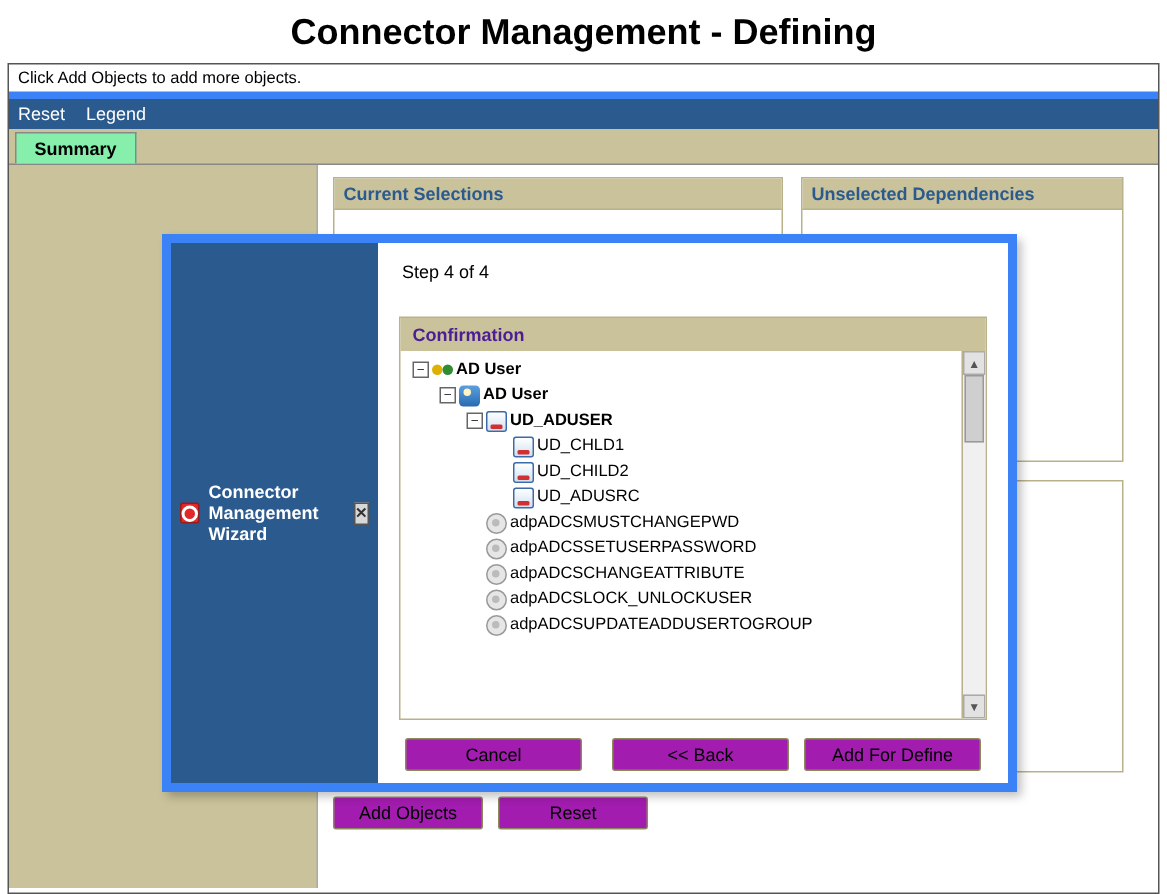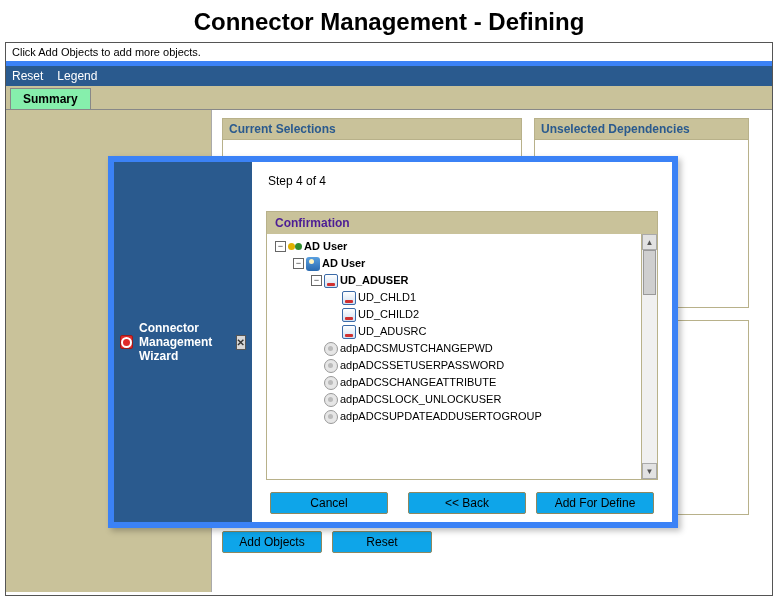--- a/index.html
+++ b/index.html
@@ -93,21 +93,21 @@
   .panel.right { width: 215px; flex: none; height: 190px; }
   .panel.extra { width: 215px; flex: none; height: 195px; }
   .right-stack { display:flex; flex-direction:column; gap:12px; }
 
   .bottom-buttons {
     display: flex;
     gap: 10px;
     padding: 4px 0 0;
   }
   .btn {
-    background: #0ea5e9;
+    background: #a21caf;
     border: 1px solid #8e885f;
     padding: 3px 14px;
     font-size: 12px;
     border-radius: 2px;
     cursor: pointer;
     min-width: 100px;
     text-align: center;
   }
 
   

